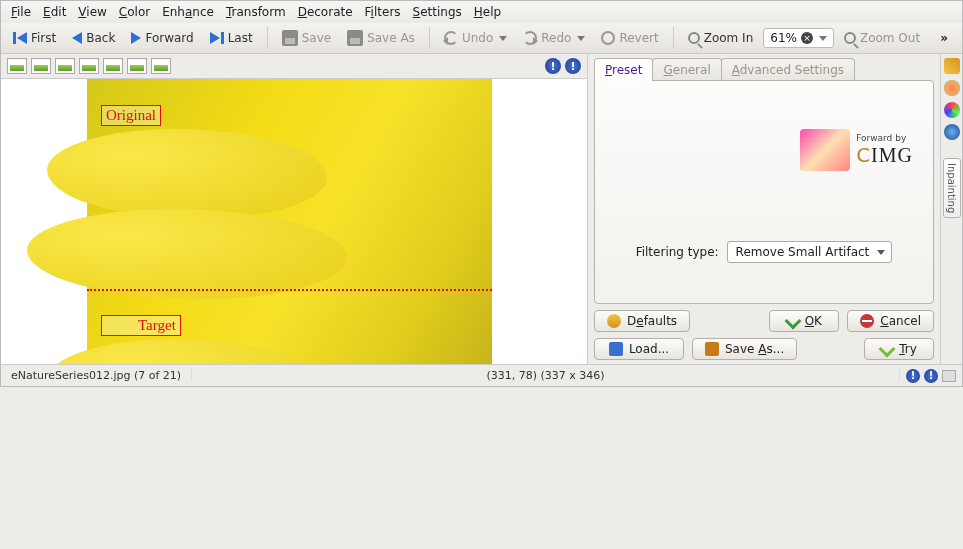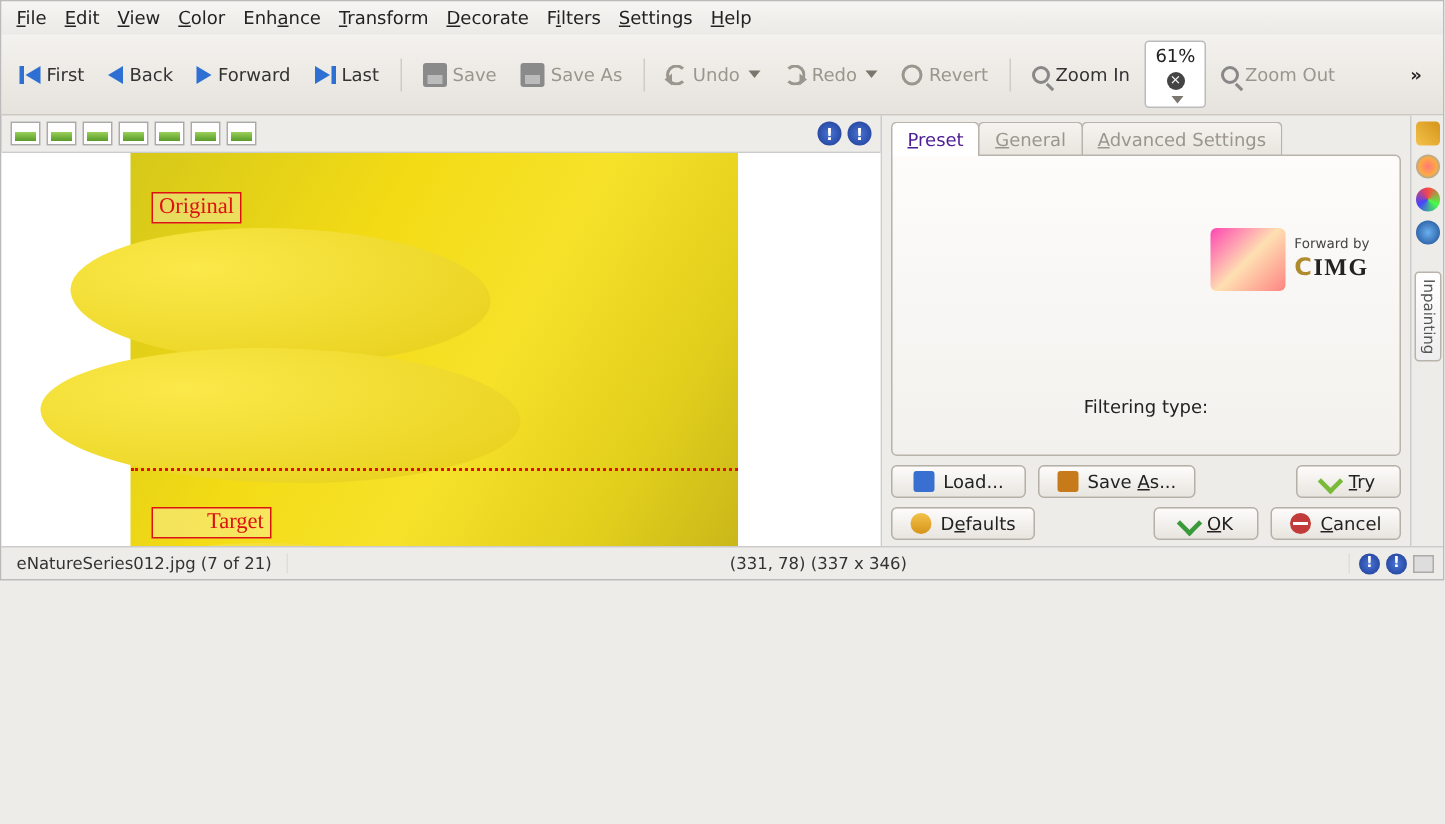--- a/index.html
+++ b/index.html
@@ -22,21 +22,21 @@
   .floppy { width: 16px; height: 16px; background: #8a8a8a; border-radius: 2px; position: relative; }
   .floppy::after { content:""; position:absolute; bottom:2px; left:3px; right:3px; height:6px; background:#bbb; }
   .undo-ic, .redo-ic { width: 14px; height: 14px; border: 2px solid #9a968e; border-radius: 50%; border-right-color: transparent; position: relative; }
   .undo-ic::after { content:""; position:absolute; left:-3px; top:4px; border-top:4px solid transparent; border-bottom:4px solid transparent; border-right:5px solid #9a968e; }
   .redo-ic { border-left-color: transparent; border-right-color: inherit; }
   .redo-ic::after { content:""; position:absolute; right:-3px; top:4px; border-top:4px solid transparent; border-bottom:4px solid transparent; border-left:5px solid #9a968e; }
   .caret { width: 0; height: 0; border-left: 4px solid transparent; border-right: 4px solid transparent; border-top: 5px solid #7a766e; margin-left: 2px; }
   .revert-ic { width: 14px; height: 14px; border-radius: 50%; border: 2px solid #9a968e; }
   .mag { width: 12px; height: 12px; border: 2px solid #888; border-radius: 50%; position: relative; }
   .mag::after { content:""; position:absolute; right:-5px; bottom:-5px; width:6px; height:2px; background:#888; transform:rotate(45deg); }
-  .zoomval { display: inline-flex; align-items: center; gap: 4px; border: 1px solid #bbb; border-radius: 3px; padding: 2px 6px; background: #fff; flex-direction: column; }
+  .zoomval { display: inline-flex; align-items: center; gap: 4px; border: 1px solid #bbb; border-radius: 3px; padding: 2px 6px; background: #fff; }
   .zoomval .x { color:#fff; background:#444; border-radius:50%; width:12px; height:12px; display:flex; align-items:center; justify-content:center; font-size:9px; }
   .chevmore { font-weight: bold; margin-left: auto; padding: 0 8px; }
   
   .central { flex: 1; display: flex; min-height: 0; }
   .leftpane { flex: 1; display: flex; flex-direction: column; border-right: 1px solid #ccc; }
   .thumbrow { display: flex; align-items: center; padding: 4px 6px; gap: 4px; }
   .thumb { width: 20px; height: 16px; background: #fefefe; border: 1px solid #aaa; position: relative; }
   .thumb::after { content:""; position:absolute; left:2px; right:2px; bottom:2px; top:6px; background: linear-gradient(#9ad05a,#5a9a2a); }
   .thumbrow .spacer { flex: 1; }
   .alert-ic { width: 16px; height: 16px; border-radius: 50%; background: radial-gradient(#4a74d6,#1a3a90); color:#fff; display:flex; align-items:center; justify-content:center; font-weight:bold; font-size:11px; }
@@ -49,21 +49,21 @@
   .tabs { display: flex; gap: 0; }
   .tab { padding: 4px 10px; border: 1px solid #b8b4ac; border-bottom: none; background: linear-gradient(#f5f3ef,#e8e5df); border-radius: 4px 4px 0 0; margin-right: -1px; }
   .tab.active { background: #fff; font-weight: normal; color: #4c1d95; position: relative; z-index: 2; }
   .tab.inactive { color: #9a968e; }
   .tab u { text-decoration: underline; }
   .tabpanel { border: 1px solid #b8b4ac; background: linear-gradient(#fdfcfb,#f3f1ed); border-radius: 0 4px 4px 4px; height: 240px; position: relative; margin-top: -1px; }
   .poweredbox { position: absolute; right: 20px; top: 48px; display: flex; align-items: center; gap: 6px; }
   .pb-img { width: 50px; height: 42px; background: linear-gradient(135deg,#f3a,#fda,#f77); border-radius: 4px; opacity: 0.9; }
   .pb-text { display: flex; flex-direction: column; }
   .pb-small { font-size: 9px; color: #444; }
-  .pb-logo { font-size: 16px; font-weight: bold; font-family: Georgia, serif; letter-spacing: 1px; }
+  .pb-logo { font-size: 20px; font-weight: normal; font-family: Georgia, serif; letter-spacing: 1px; }
   .pb-logo .c { color:#b08b2e; }
   .filterrow { position: absolute; left: 0; right: 0; top: 160px; display: flex; align-items: center; justify-content: center; gap: 8px; }
   .combo { border: 1px solid #aaa; background: #fff; padding: 3px 22px 3px 8px; border-radius: 3px; position: relative; min-width: 150px; }
   .combo::after { content:""; position:absolute; right:6px; top:8px; border-left:4px solid transparent; border-right:4px solid transparent; border-top:5px solid #555; }
   .btnrow { display: flex; gap: 8px; margin-top: auto; padding-top: 6px; }
   .btn { display: inline-flex; align-items: center; gap: 6px; padding: 3px 12px; border: 1px solid #b4b0a8; border-radius: 4px; background: linear-gradient(#fdfcfb,#e8e5df); min-width: 70px; justify-content: center; }
   .btn.wide { min-width: 90px; }
   .ic-load { width:14px; height:14px; background:#3a6fd2; border-radius:2px; }
   .ic-save { width:14px; height:14px; background:#c77a1a; border-radius:2px; }
   .ic-def  { width:14px; height:14px; background: linear-gradient(#f3c24a,#d6941a); border-radius:50%; }
@@ -205,53 +205,56 @@
       <div class="tabpanel">
         <div class="poweredbox">
           <div class="pb-img"></div>
           <div class="pb-text">
             <span class="pb-small">Forward by</span>
             <span class="pb-logo"><span class="c">C</span>IMG</span>
           </div>
         </div>
         <div class="filterrow">
           <span>Filtering type:</span>
+          <div class="combo">
+            <span>Remove Small Artifact</span>
+          </div>
         </div>
       </div>
 
       <div style="flex:1"></div>
 
+      <div class="btnrow">
+        <div class="btn wide">
+            <span class="ic-def"></span>
+            <span>D<u>e</u>faults</span>
+          </div>
+        <div style="flex:1"></div>
+        <div class="btn">
+            <span class="ic-ok"></span>
+            <span><u>O</u>K</span>
+          </div>
+        <div class="btn">
+            <span class="ic-cancel"></span>
+            <span><u>C</u>ancel</span>
+          </div>
+      </div>
       <div class="btnrow">
         <div class="btn wide">
             <span class="ic-load"></span>
             <span>Load...</span>
           </div>
         <div class="btn wide">
             <span class="ic-save"></span>
             <span>Save <u>A</u>s...</span>
           </div>
         <div style="flex:1"></div>
         <div class="btn">
             <span class="ic-try"></span>
             <span><u>T</u>ry</span>
-          </div>
-      </div>
-      <div class="btnrow">
-        <div class="btn wide">
-            <span class="ic-def"></span>
-            <span>D<u>e</u>faults</span>
-          </div>
-        <div style="flex:1"></div>
-        <div class="btn">
-            <span class="ic-ok"></span>
-            <span><u>O</u>K</span>
-          </div>
-        <div class="btn">
-            <span class="ic-cancel"></span>
-            <span><u>C</u>ancel</span>
           </div>
       </div>
     </div>
 
     <div class="sidebar-right">
       <div class="sb-ic sb-pen"></div>
       <div class="sb-ic sb-pal"></div>
       <div class="sb-ic sb-pal2"></div>
       <div class="sb-ic sb-globe"></div>
       <div style="height:6px"></div>

